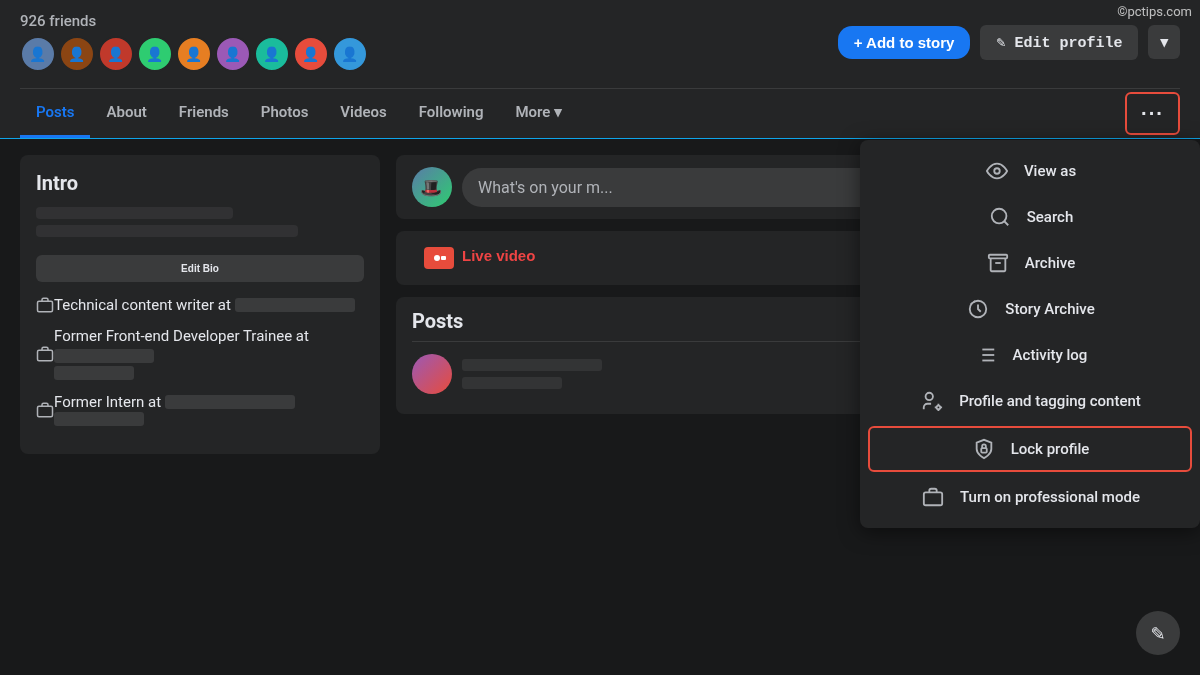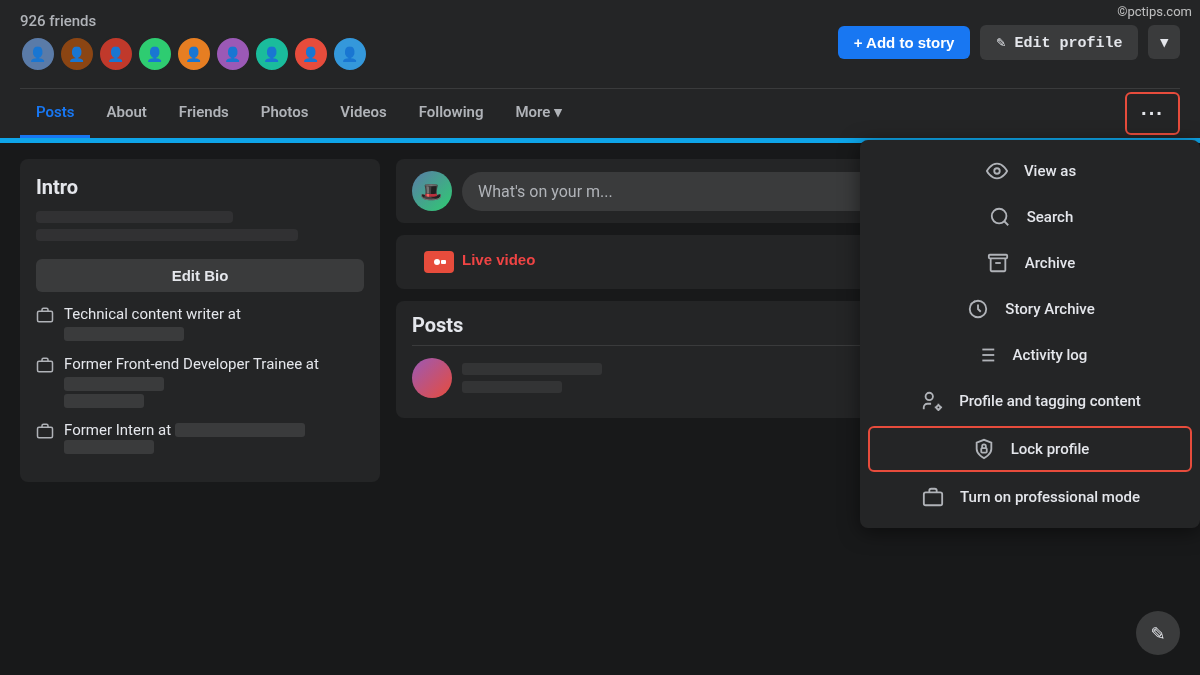--- a/index.html
+++ b/index.html
@@ -10,21 +10,21 @@
       background: #18191a;
       color: #e4e6eb;
       font-family: -apple-system, BlinkMacSystemFont, 'Segoe UI', Roboto, Arial, sans-serif;
       position: relative;
     }
 
     
     .cover-area {
       background: #242526;
       padding: 12px 20px 0 20px;
-      border-bottom: 5px solid #0ea5e9;
+      border-bottom: 1px solid #0ea5e9;
     }
 
     .profile-info-row {
       display: flex;
       align-items: center;
       justify-content: space-between;
       padding-bottom: 12px;
     }
 
     .profile-left {
@@ -69,21 +69,21 @@
     .profile-actions {
       display: flex;
       gap: 10px;
       align-items: center;
     }
 
     .btn-add-story {
       background: #1877f2;
       color: #fff;
       border: none;
-      border-radius: 6px;
+      border-radius: 14px;
       padding: 8px 16px;
       font-size: 15px;
       font-weight: 600;
       cursor: pointer;
       display: flex;
       align-items: center;
       gap: 6px;
     }
 
     .btn-edit-profile {
@@ -199,30 +199,29 @@
     .blurred-info.short { width: 60%; }
     .blurred-info.medium { width: 80%; }
 
     .edit-bio-btn {
       width: 100%;
       background: #3a3b3c;
       color: #e4e6eb;
       border: none;
       border-radius: 6px;
       padding: 8px 16px;
-      font-size: 15px;
+      font-size: 10px;
       font-weight: 600;
       cursor: pointer;
       margin: 12px 0;
     }
 
     .work-item {
       display: flex;
-      align-items: flex-start;
-      gap: 10px;
+      align-items: center;
       margin-bottom: 12px;
     }
 
     .work-icon {
       width: 18px;
       height: 18px;
       flex-shrink: 0;
       color: #b0b3b8;
       margin-top: 2px;
     }

